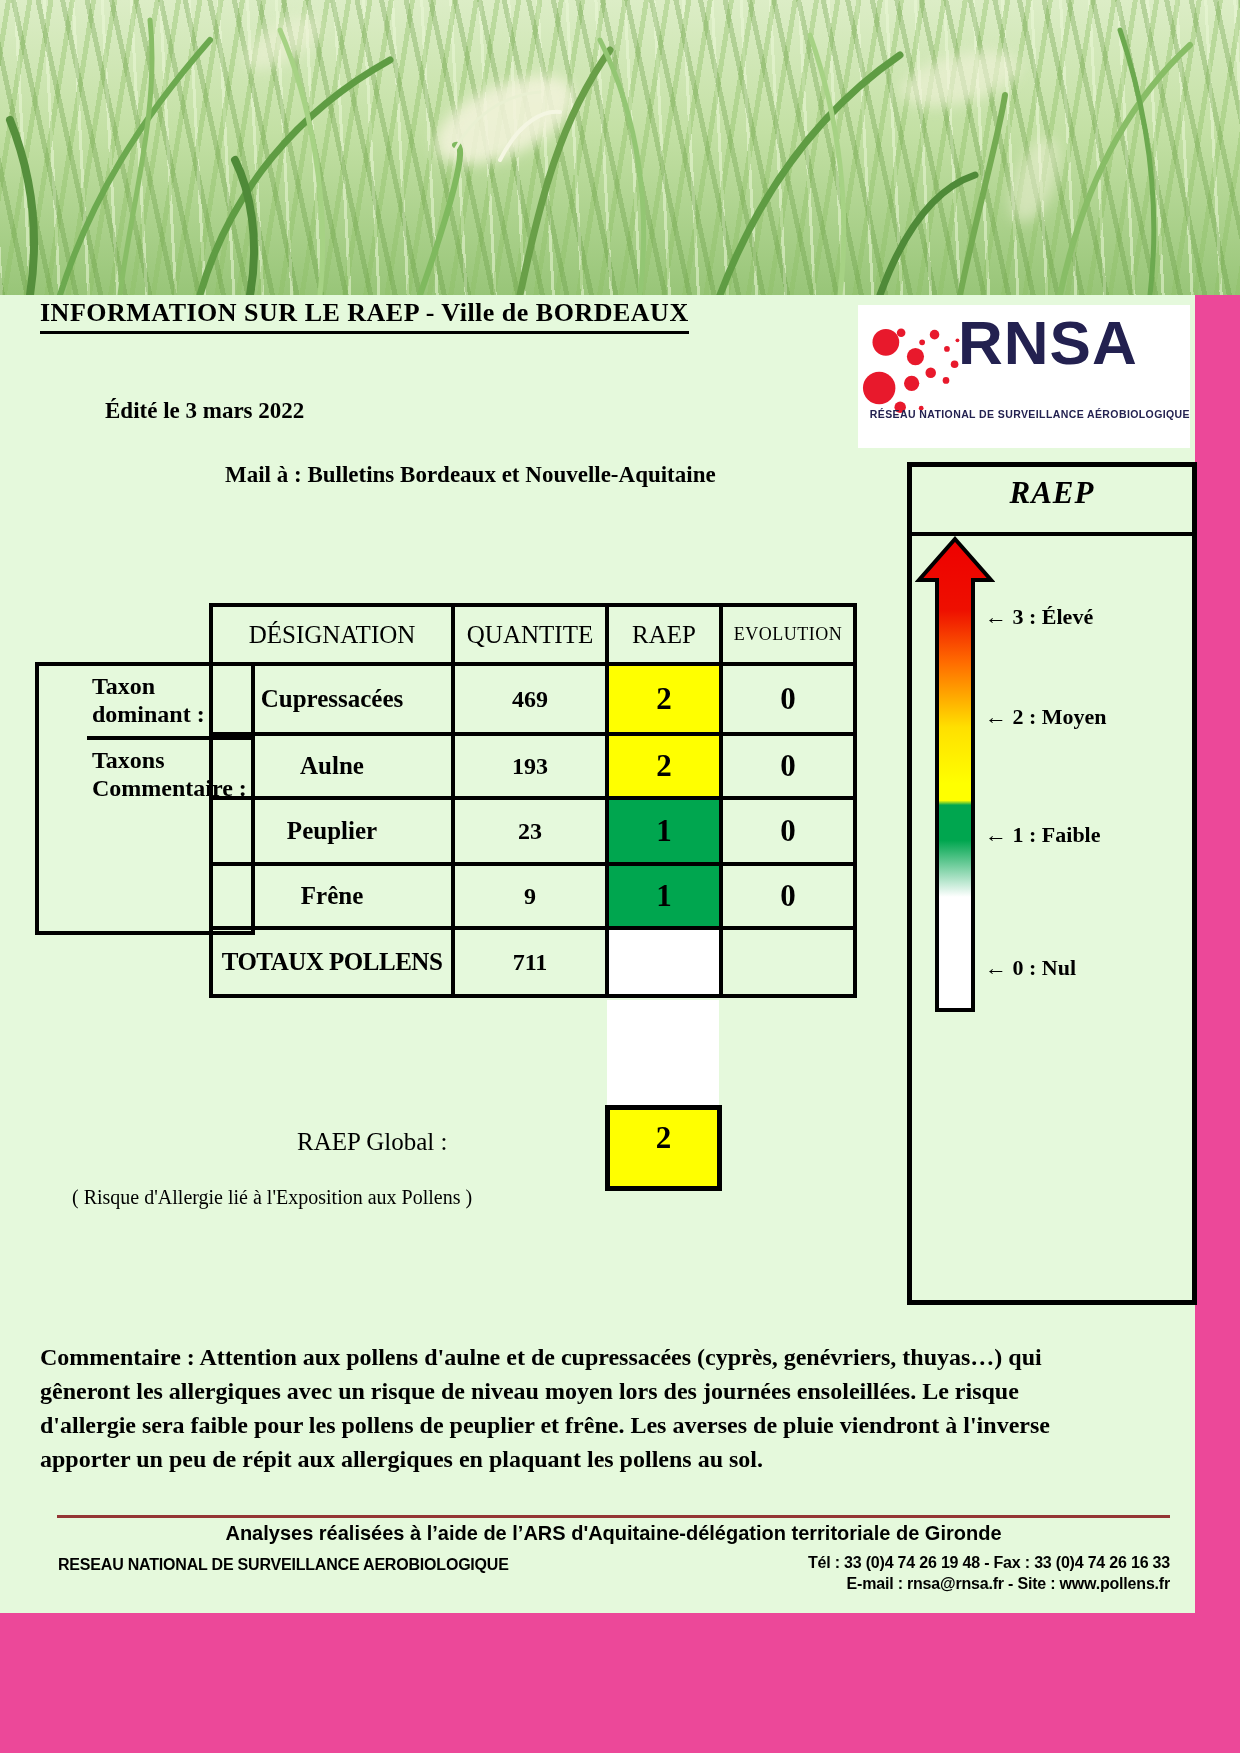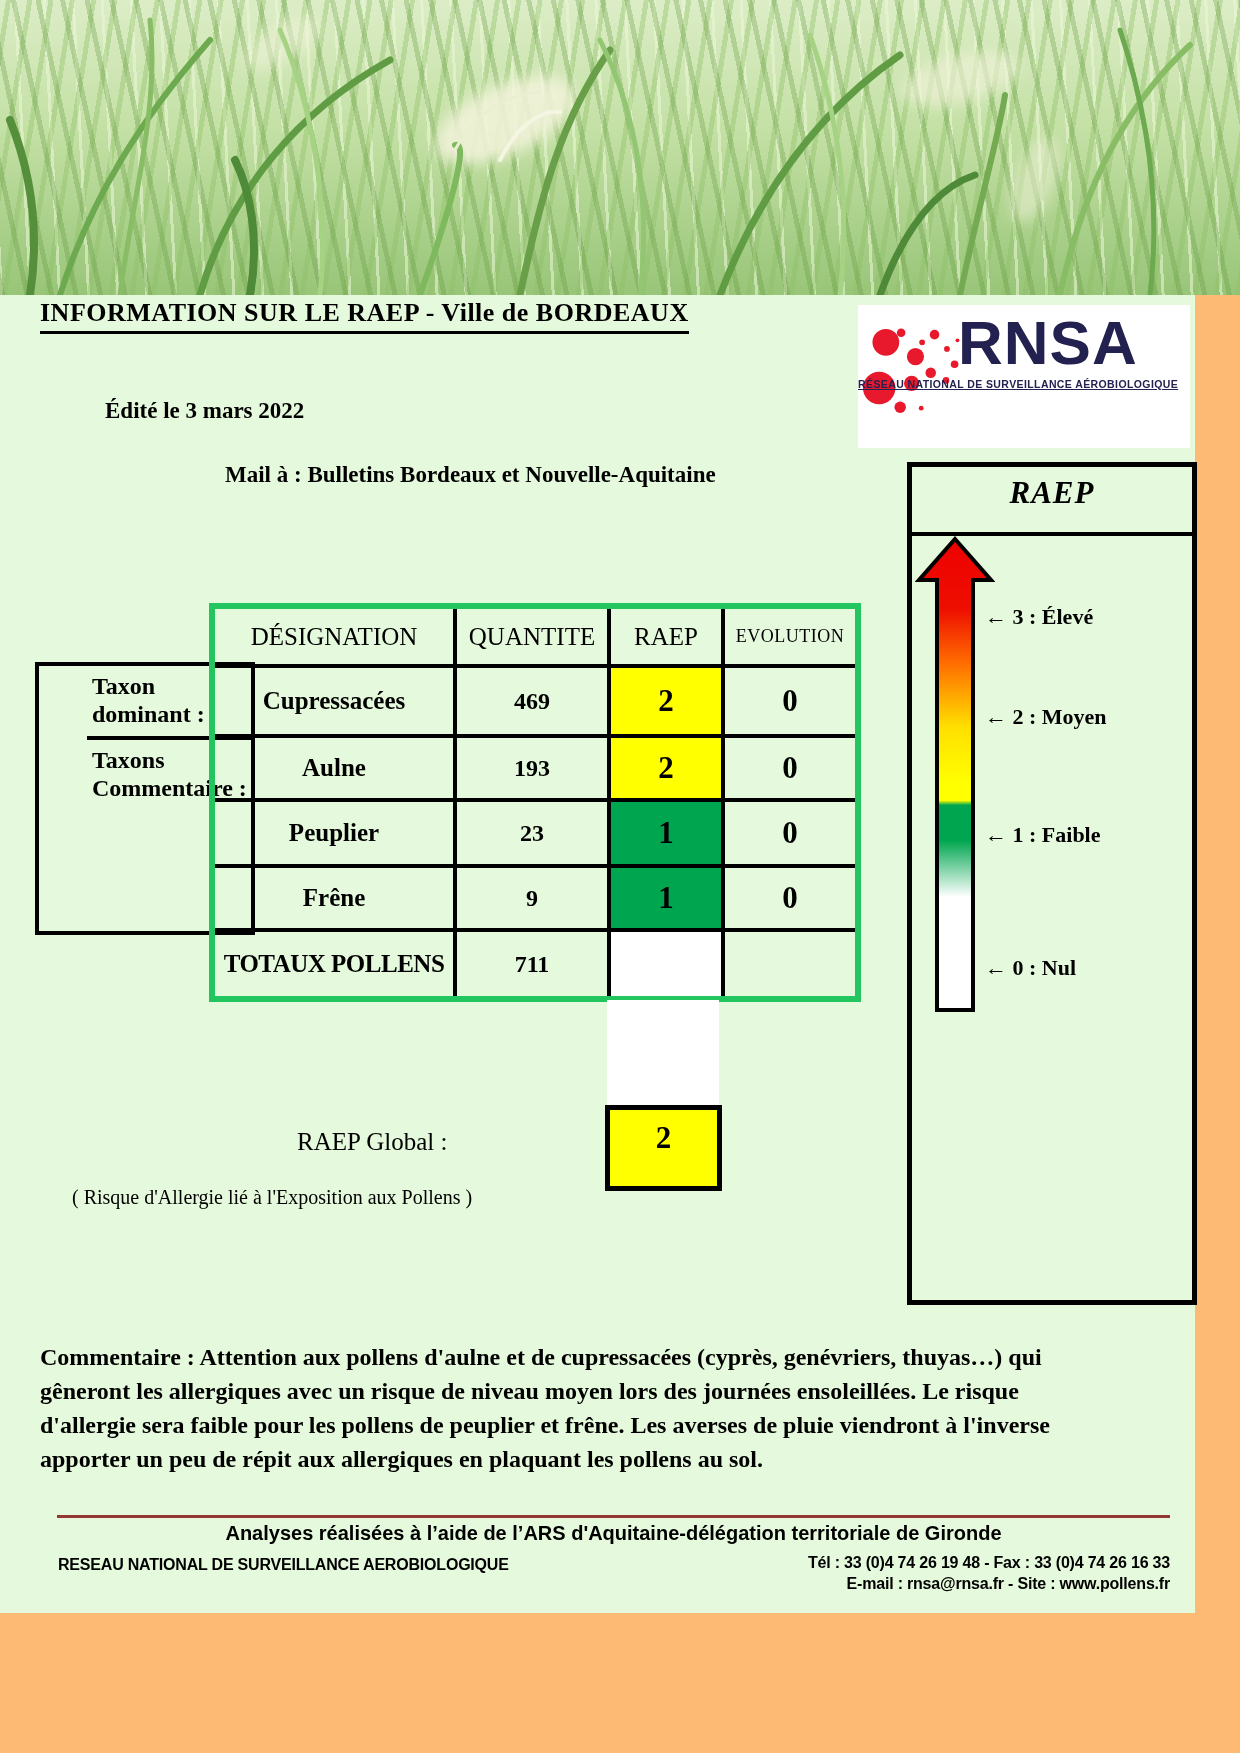--- a/index.html
+++ b/index.html
@@ -1,16 +1,16 @@
 <!DOCTYPE html>
 <html><head>
 <meta charset="utf-8">
 <style>
   html,body{margin:0;padding:0;background:#ffffff;}
-  #canvas{position:relative;width:1240px;height:1753px;background:#fdba74;overflow:hidden;
+  #canvas{position:relative;width:1240px;height:1753px;background:#ec4899;overflow:hidden;
           font-family:"Liberation Serif",serif;color:#000;}
 
   
   .grass{position:absolute;left:0;top:0;width:1240px;height:295px;overflow:hidden;
     background:
       repeating-linear-gradient(78deg, rgba(96,150,60,.30) 0 5px, rgba(0,0,0,0) 5px 24px),
       repeating-linear-gradient(-81deg, rgba(140,190,100,.38) 0 5px, rgba(0,0,0,0) 5px 21px),
       repeating-linear-gradient(87deg, rgba(235,248,215,.55) 0 3px, rgba(0,0,0,0) 3px 29px),
       linear-gradient(#dcedc6 0%, #c3e0a4 45%, #98c578 100%);}
   .seedhead{position:absolute;border-radius:50%;background:rgba(243,243,220,.85);filter:blur(7px);}
@@ -23,37 +23,37 @@
 
   .doc-title{left:40px;top:298px;font-size:26px;font-weight:bold;letter-spacing:.5px;
              border-bottom:3px solid #000;padding-bottom:3px;}
   .edited{left:105px;top:398px;font-size:23px;font-weight:bold;}
   .mailto{left:225px;top:462px;font-size:23px;font-weight:bold;text-align:center;}
 
   
   .logo{left:858px;top:305px;width:332px;height:143px;background:#ffffff;}
   .logo-text{position:absolute;left:100px;top:2px;font-family:"Liberation Sans",sans-serif;
              font-size:62px;font-weight:bold;letter-spacing:1px;color:#232150;}
-  .logo-tag{position:absolute;left:0;bottom:58px;width:100%;text-align:left;
+  .logo-tag{position:absolute;left:0;bottom:28px;width:100%;text-align:right;
             font-family:"Liberation Sans",sans-serif;font-size:10.5px;font-weight:bold;
-            letter-spacing:.4px;color:#232150;text-decoration:underline;}
+            letter-spacing:.4px;color:#232150;}
 
   
   .raep-panel{left:907px;top:462px;width:280px;height:833px;border:5px solid #000;}
   .raep-panel-header{height:57px;border-bottom:4px solid #000;text-align:center;
                      font-size:31px;font-weight:bold;font-style:italic;padding-top:8px;letter-spacing:1px;}
   .scale-label{position:absolute;font-size:22px;font-weight:bold;white-space:nowrap;}
   .lv0{left:985px;top:604px;} .lv1{left:985px;top:704px;text-align:right;} .lv2{left:985px;top:822px;} .lv3{left:985px;top:955px;}
   .arrow-wrap{left:915px;top:536px;width:80px;height:478px;}
 
   
   table.pollen{position:absolute;left:209px;top:603px;border-collapse:collapse;table-layout:fixed;
                font-family:"Liberation Serif",serif;}
   table.pollen td{border:4px solid #000;text-align:center;vertical-align:middle;padding:0;}
-  table.pollen{border:6px solid #22c55e;}
+  table.pollen{border:2px solid #22c55e;}
   td.hdr{font-size:25px;font-weight:normal;}
   td.hdr-small{font-size:18px;letter-spacing:.5px;}
   td.name{font-size:25px;font-weight:bold;}
   td.qty{font-size:24px;font-weight:bold;}
   td.raepv{font-size:31px;font-weight:bold;}
   td.evo{font-size:31px;font-weight:bold;}
   td.total-name{font-size:25px;font-weight:bold;letter-spacing:-.5px;}
 
   .label-box{left:35px;top:662px;width:164px;height:265px;border:4px solid #000;padding-left:48px;}
   .label-cell{font-size:24px;font-weight:bold;line-height:1.18;padding:6px 0 0 5px;}

